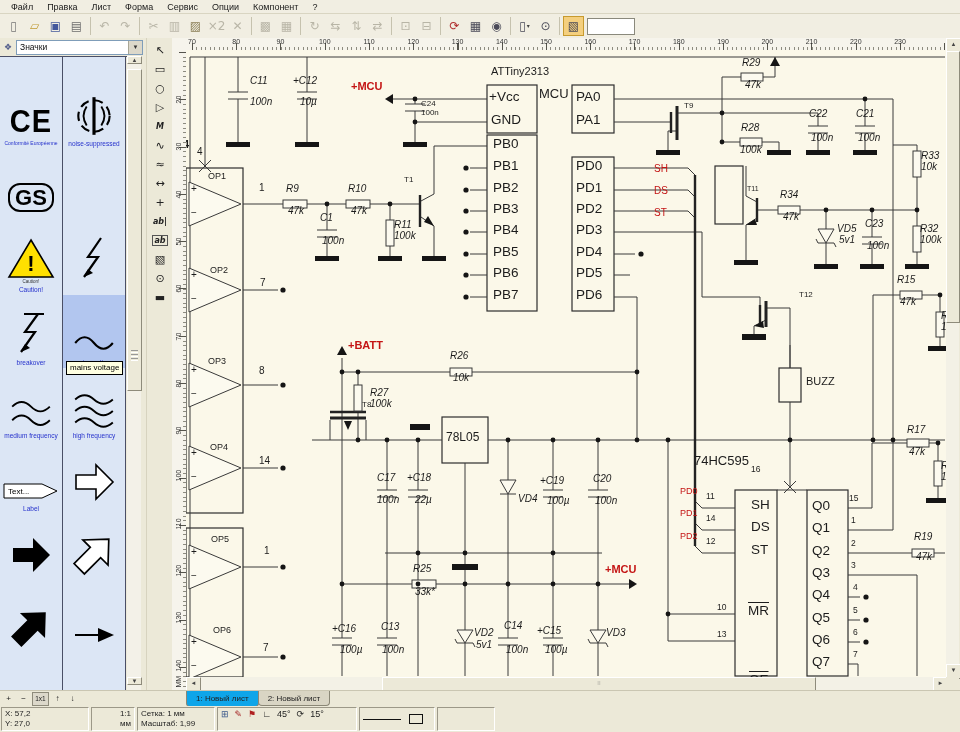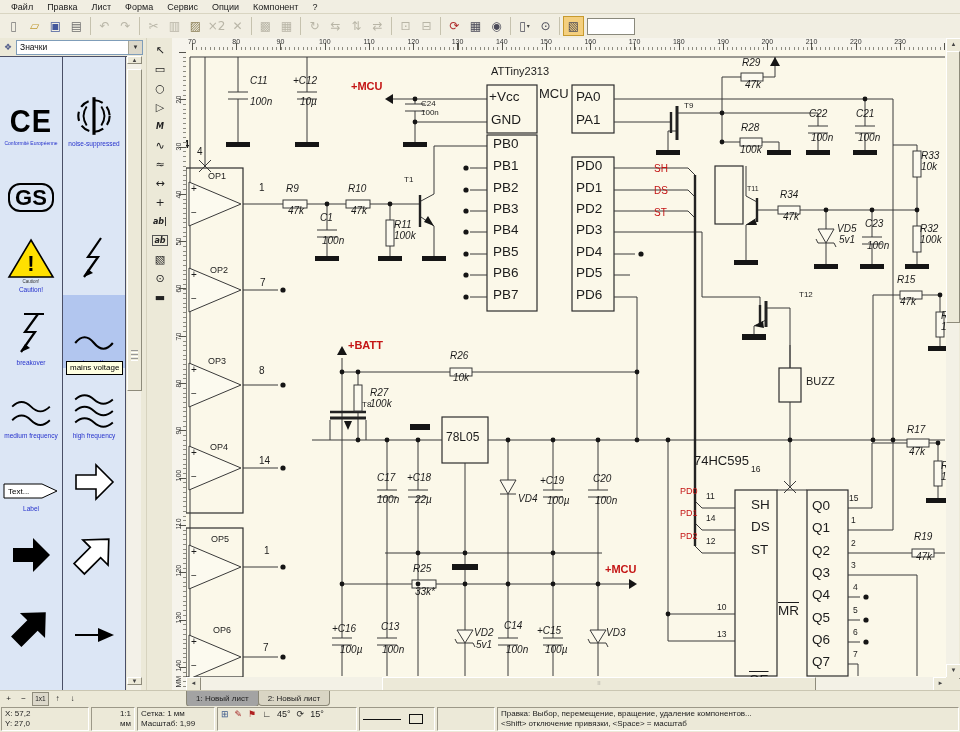--- a/index.html
+++ b/index.html
@@ -91,21 +91,21 @@
 #hthumb{position:absolute;left:196px;top:0;width:432px;height:12px;background:#ece9d8;border:1px solid #fff;
   border-right-color:#8e8b7b;border-bottom-color:#8e8b7b;text-align:center;font-size:6px;color:#777;line-height:11px}
 #vthumb{position:absolute;left:0;top:13px;width:12px;height:270px;background:#ece9d8;border:1px solid #fff;
   border-right-color:#8e8b7b;border-bottom-color:#8e8b7b}
 #scorner{position:absolute;left:946px;top:677px;width:13px;height:13px;background:#ece9d8}
 
 #bottombar{position:absolute;left:0;top:690px;width:960px;height:16px;background:#ece9d8;border-top:1px solid #cac6b2}
 #tabs{position:absolute;left:186px;top:0;height:16px;display:flex;align-items:flex-start}
 .tab{height:14px;padding:0 9px;font-size:8px;display:flex;align-items:center;color:#222;
   border:1px solid #8a8776;border-top:none;border-radius:0 0 4px 4px;margin-right:-1px;background:#d9d5c4}
-.tab.active{background:#a3a3a3;height:15px}
+.tab.active{background:#0ea5e9;height:15px}
 
 #statusbar{position:absolute;left:0;top:706px;width:960px;height:26px;background:#ece9d8;display:flex;align-items:stretch}
 .scell{border:1px solid;border-color:#9c9888 #fff #fff #9c9888;margin:1px 1px;font-size:8px;color:#222;
   padding:1px 3px;line-height:1.3;overflow:hidden;white-space:nowrap}
 .scell .r{text-align:right}
 #sicons{display:flex;align-items:center;gap:6px;font-size:9px}
 #sicon-grid{color:#3c5a8c}#sicon-pen{color:#a42222}#sicon-flag{color:#b02020}
 .sline{display:inline-block;width:38px;height:0;border-top:1.5px solid #111;vertical-align:middle}
 .srect{display:inline-block;width:12px;height:8px;border:1.5px solid #111;vertical-align:middle;margin-left:8px}
 </style>
@@ -671,21 +671,21 @@
         <span class="sl red9" style="left: 494px; top: 482px;">PD2</span>
         <span class="sl pn" style="left: 520px; top: 442px;">11</span>
         <span class="sl pn" style="left: 520px; top: 464px;">14</span>
         <span class="sl pn" style="left: 520px; top: 487px;">12</span>
         <span class="sl pn" style="left: 531px; top: 553px;">10</span>
         <span class="sl pn" style="left: 531px; top: 580px;">13</span>
         <span class="sl pn" style="left: 565px; top: 415px;">16</span>
         <span class="sl pin" style="left: 565px; top: 448px;">SH</span>
         <span class="sl pin" style="left: 565px; top: 470px;">DS</span>
         <span class="sl pin" style="left: 565px; top: 493px;">ST</span>
-        <span class="sl pin ov" style="left: 562px; top: 554px; margin-left: 30px;">MR</span>
+        <span class="sl pin ov" style="left: 562px; top: 554px;">MR</span>
         <span class="sl pin ov" style="left: 563px; top: 581px; margin-top: 42px;">OE</span>
         <span class="sl pin" style="left: 626px; top: 449px;">Q0</span>
         <span class="sl pin" style="left: 626px; top: 471px;">Q1</span>
         <span class="sl pin" style="left: 626px; top: 494px;">Q2</span>
         <span class="sl pin" style="left: 626px; top: 516px;">Q3</span>
         <span class="sl pin" style="left: 626px; top: 538px;">Q4</span>
         <span class="sl pin" style="left: 626px; top: 561px;">Q5</span>
         <span class="sl pin" style="left: 626px; top: 583px;">Q6</span>
         <span class="sl pin" style="left: 626px; top: 605px;">Q7</span>
         <span class="sl pn" style="left: 663px; top: 444px;">15</span>
@@ -775,19 +775,15 @@
         <span>45°</span>
         <span>⟳</span>
         <span>15°</span>
       </div>
     </div>
     <div class="scell" style="width:68px;display:flex;align-items:center">
       <span class="sline"></span>
       <span class="srect"></span>
     </div>
     <div class="scell" style="width:50px"></div>
-    <div class="scell" style="flex:1">
-      <div>Правка: Выбор, перемещение, вращение, удаление компонентов...</div>
-      <div>&lt;Shift&gt; отключение привязки, &lt;Space&gt; = масштаб</div>
-    </div>
   </div>
 
 </div>
 
 </body></html>

